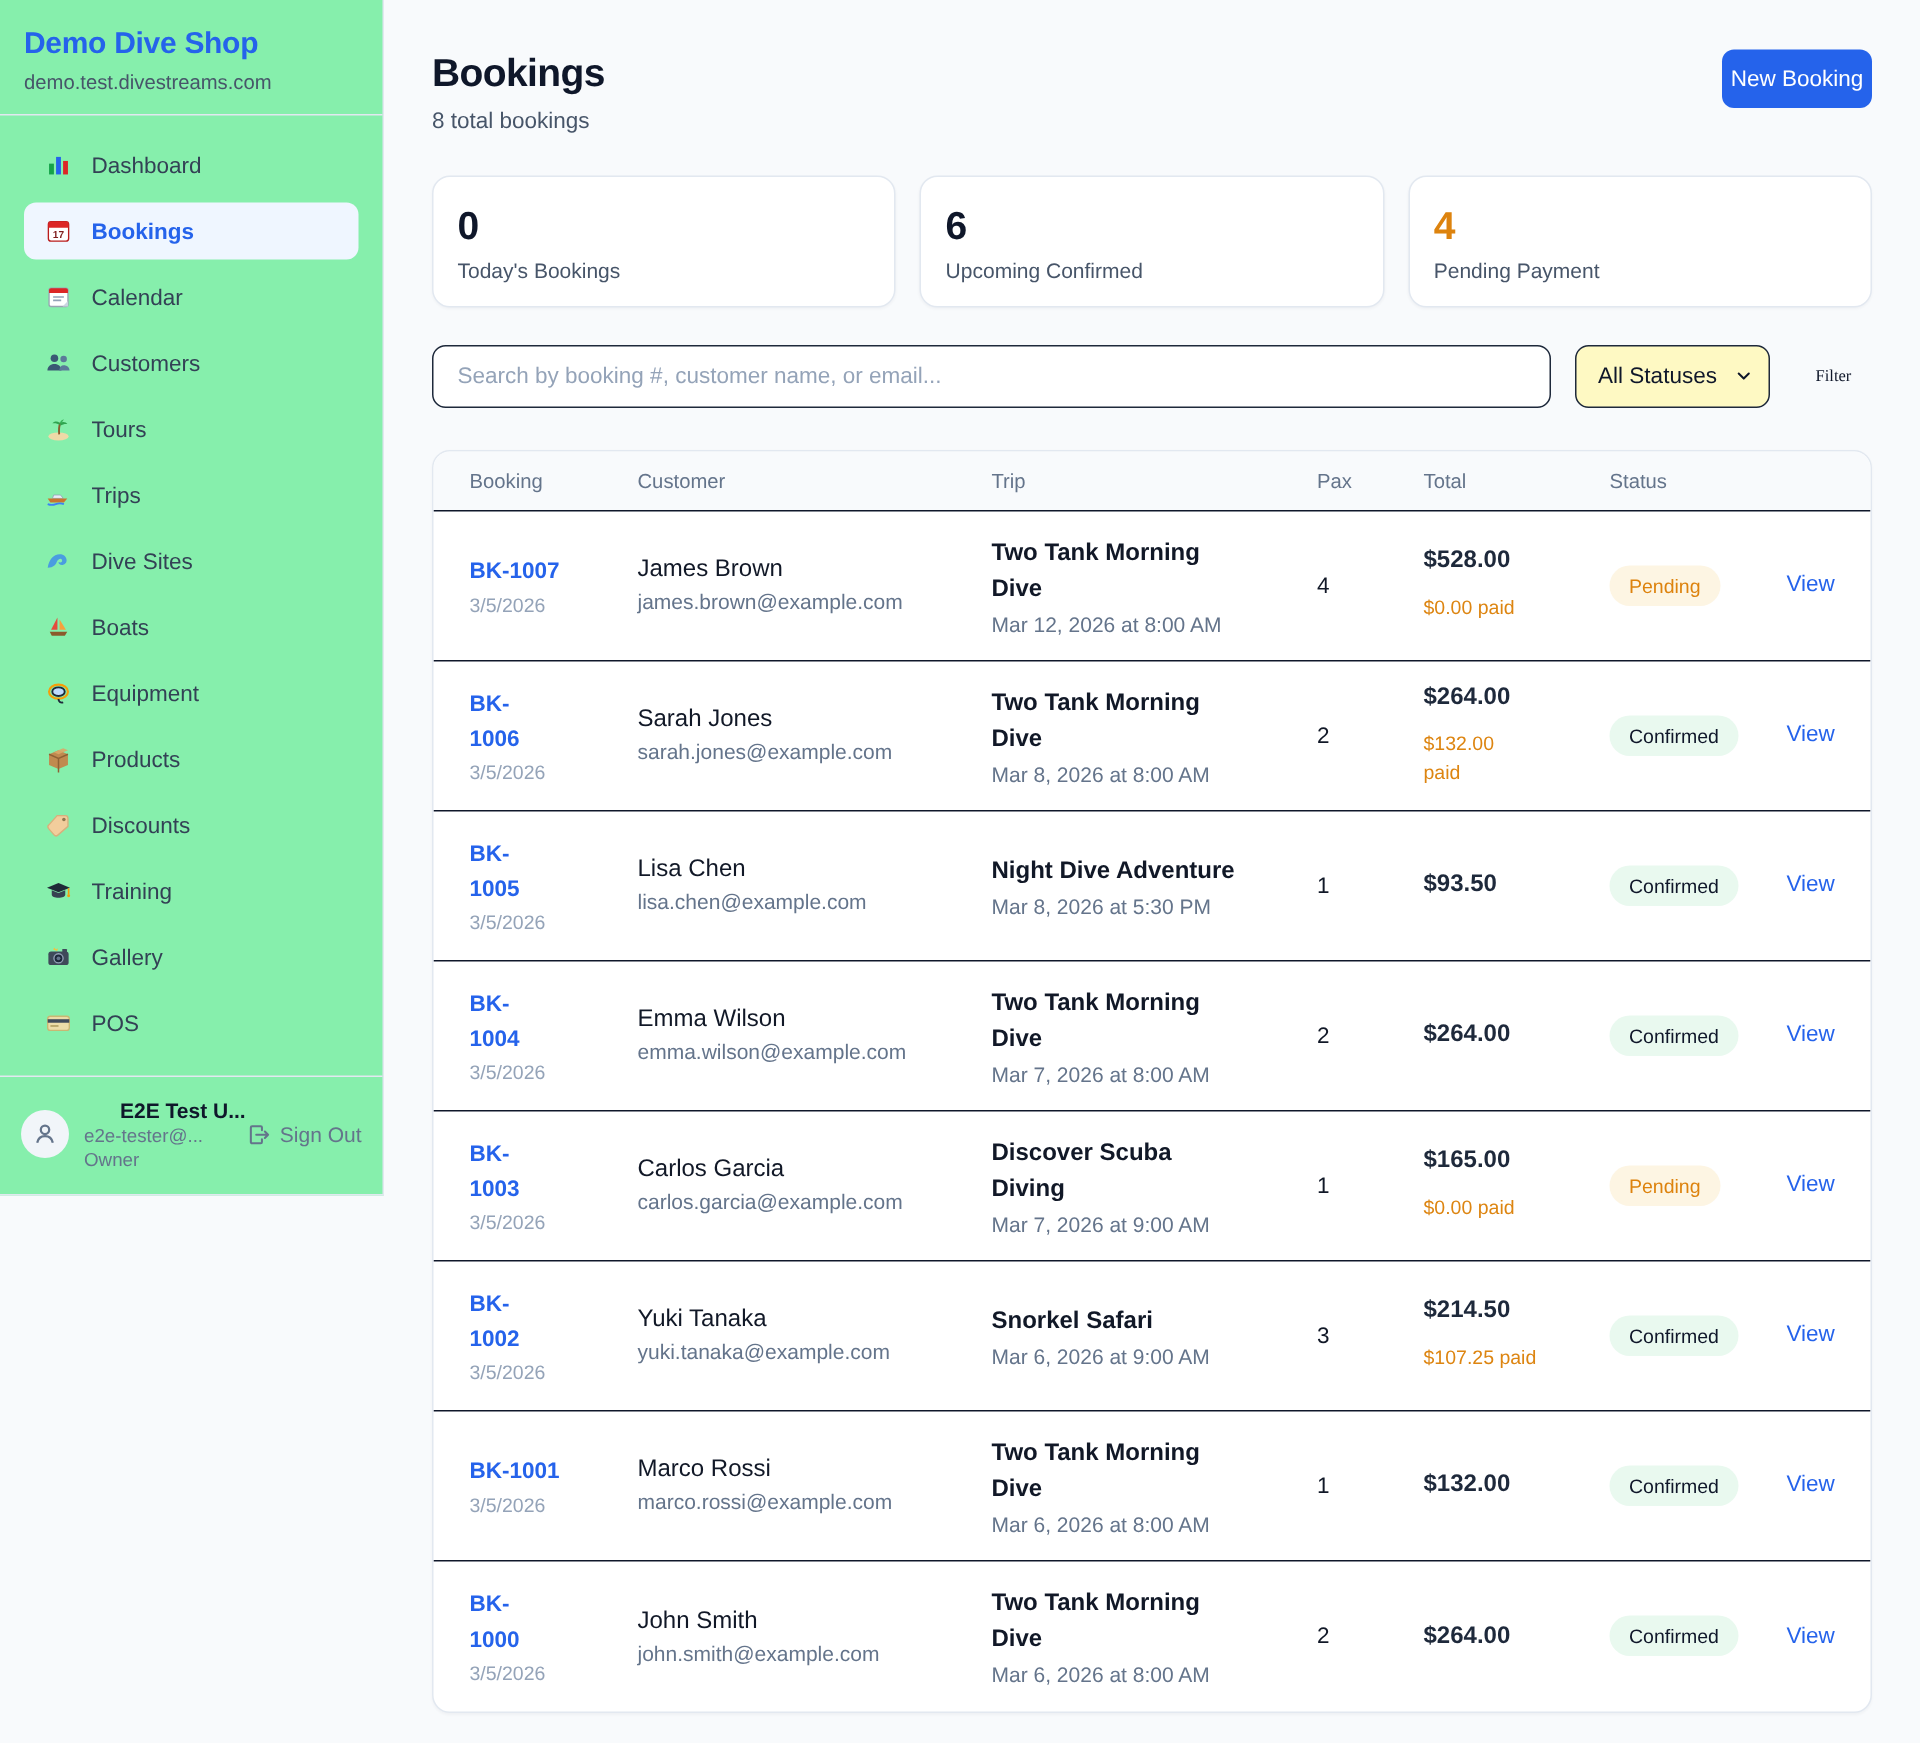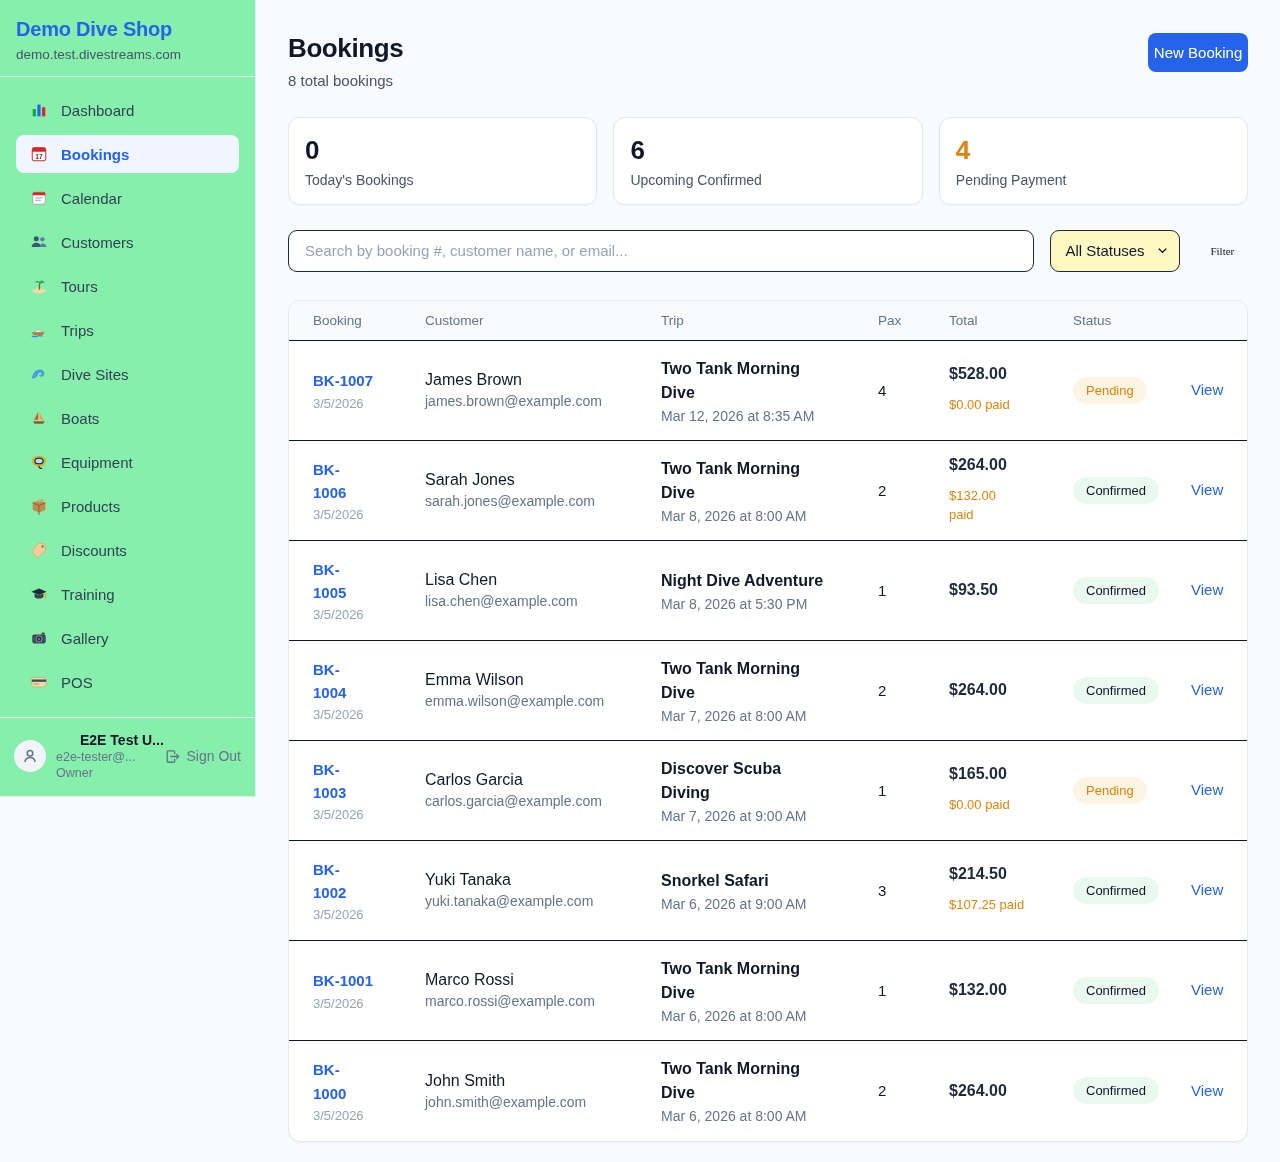--- a/index.html
+++ b/index.html
@@ -354,21 +354,21 @@
     <div>
       <a class="booking-id">BK-1007</a>
       <div class="booking-date">3/5/2026</div>
     </div>
     <div>
       <div class="cust-name">James Brown</div>
       <div class="cust-email">james.brown@example.com</div>
     </div>
     <div>
       <div class="trip-name">Two Tank Morning<br>Dive</div>
-      <div class="trip-date">Mar 12, 2026 at 8:35 AM</div>
+      <div class="trip-date">Mar 12, 2026 at 8:00 AM</div>
     </div>
     <div class="pax">4</div>
     <div>
       <div class="total">$528.00</div>
       <div class="paid">$0.00 paid</div>
     </div>
     <div>
       <span class="badge badge--pending">Pending</span>
     </div>
     <div>

